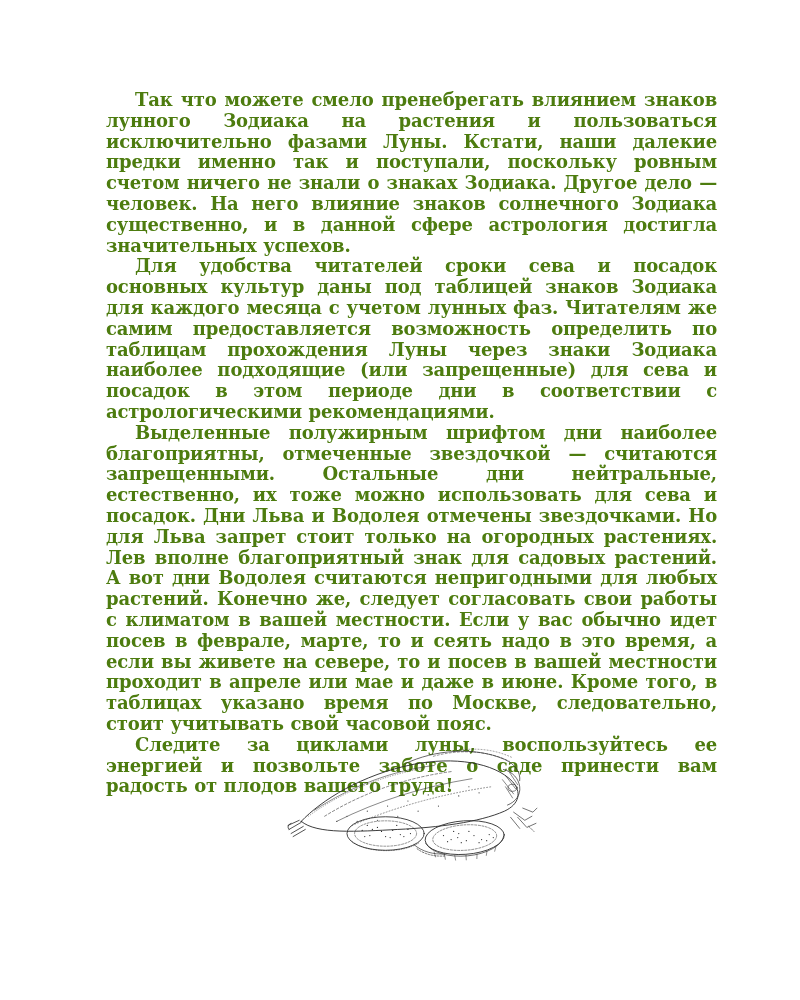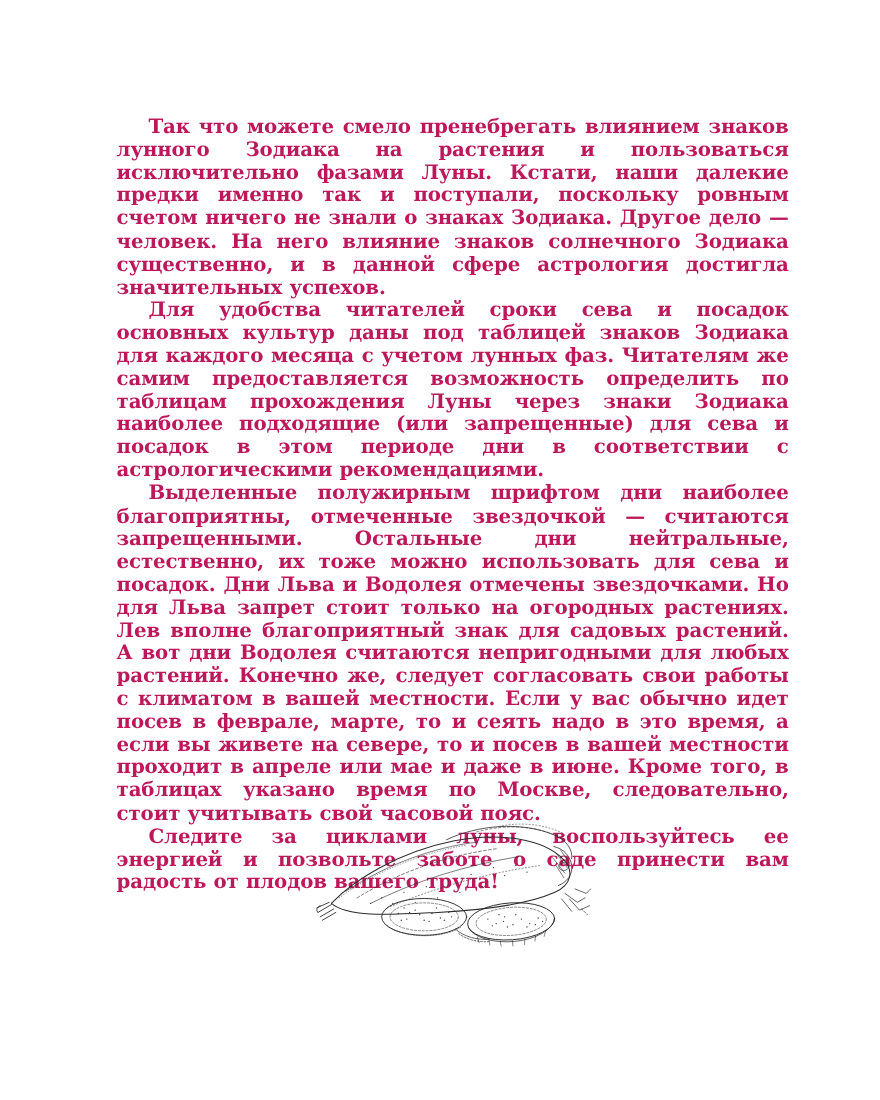--- a/index.html
+++ b/index.html
@@ -11,23 +11,23 @@
     position: relative;
     width: 800px;
     height: 1000px;
     background: #ffffff;
     overflow: hidden;
     font-family: "DejaVu Serif", "Liberation Serif", serif;
   }
   .text-block {
     position: absolute;
     left: 106px;
-    top: 106px;
+    top: 90px;
     width: 611px;
-    color: #be185d;
+    color: #4d7c0f;
     font-weight: 700;
     font-size: 18px;
     line-height: 20.8px;
     text-align: justify;
     letter-spacing: -0.15px;
     word-spacing: 0.5px;
   }
   .text-block p {
     margin: 0;
     text-indent: 29px;

